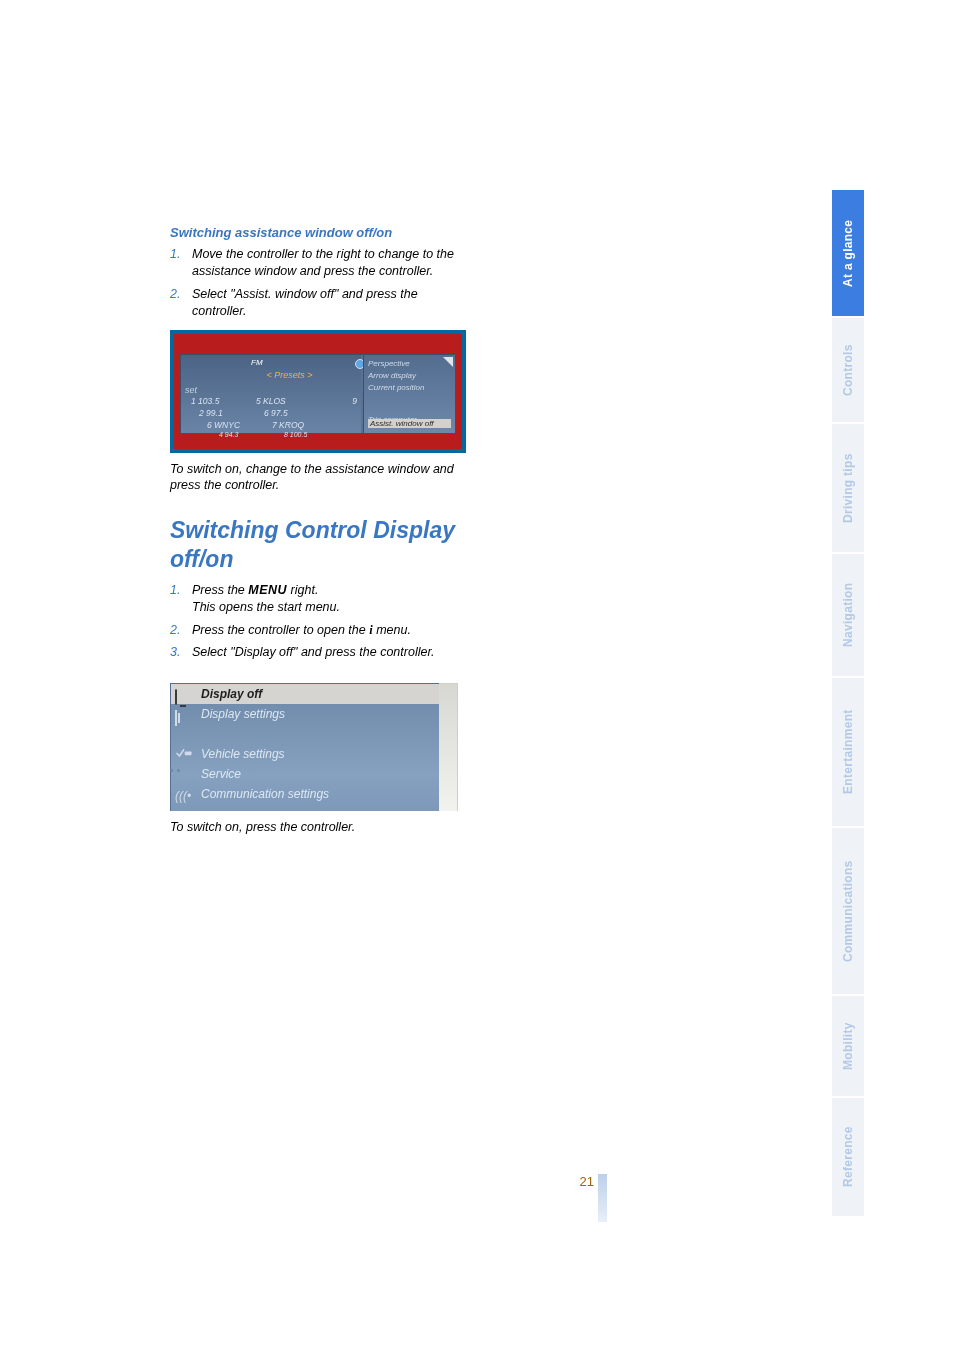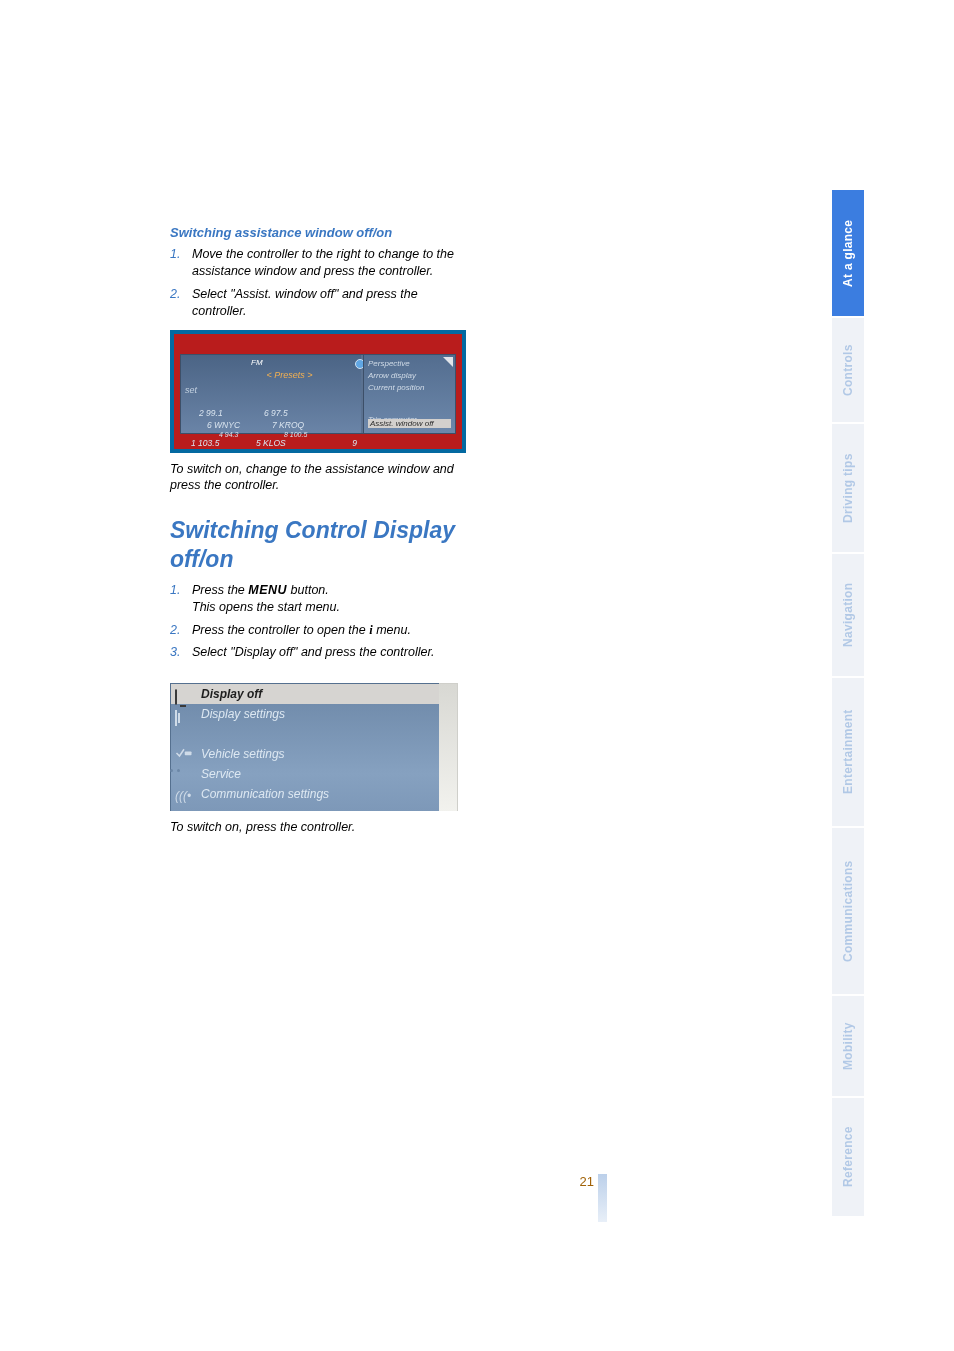--- a/index.html
+++ b/index.html
@@ -110,21 +110,21 @@
   }
   .s1-row {
     position: absolute;
     left: 10px; right: 4px;
     height: 12px;
     font-size: 8.5px;
     color: #d9e4ef;
   }
   .s1-row .mid { position: absolute; left: 65px; }
   .s1-row .rt { position: absolute; right: 0; }
-  .s1-row.r1 { top: 41px; margin-top: 42px; }
+  .s1-row.r1 { top: 41px; }
   .s1-row.r2 { top: 53px; left: 18px; }
   .s1-row.r3 { top: 65px; left: 26px; }
   .s1-row.r4 { top: 76px; left: 38px; font-size: 7px; }
 
   .s1-right {
     position: absolute;
     left: 182px; top: 0;
     right: 0; height: 100%;
     background: linear-gradient(#536d8f,#6d88ab);
     border-left: 1px solid #3d4f68;
@@ -361,21 +361,21 @@
     </div>
 
     <p class="body-text">To switch on, change to the assistance window and press the controller.</p>
 
     <h2 class="section-title">Switching Control Display off/on</h2>
 
     <ol class="ol-list">
       <li>
         <span class="ol-num">1.</span>
         <span class="ol-text">
-          <span>Press the </span><span class="bold-inline">MENU</span><span> button.</span><br>
+          <span>Press the </span><span class="bold-inline">MENU</span><span> right.</span><br>
           <span>This opens the start menu.</span>
         </span>
       </li>
       <li>
         <span class="ol-num">2.</span>
         <span class="ol-text">
           <span>Press the controller to open the </span><span class="i-glyph">i</span><span> menu.</span>
         </span>
       </li>
       <li>

